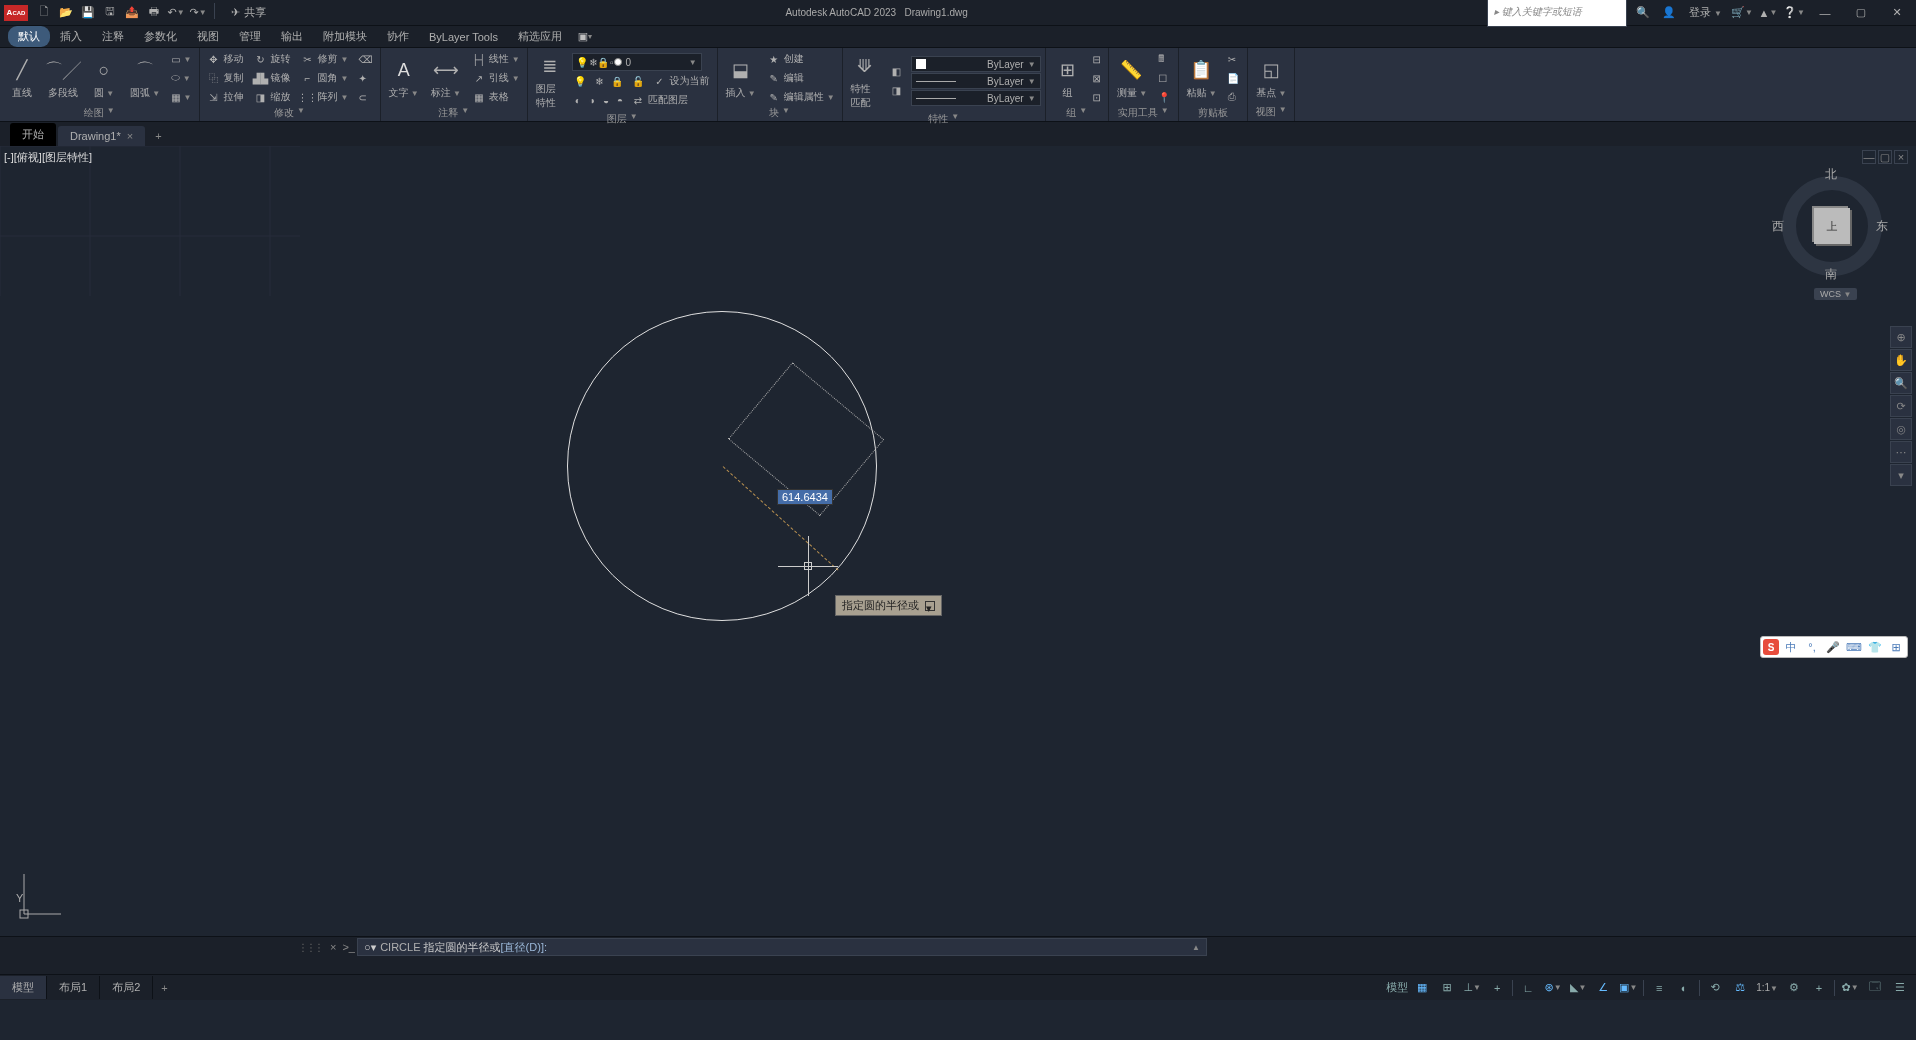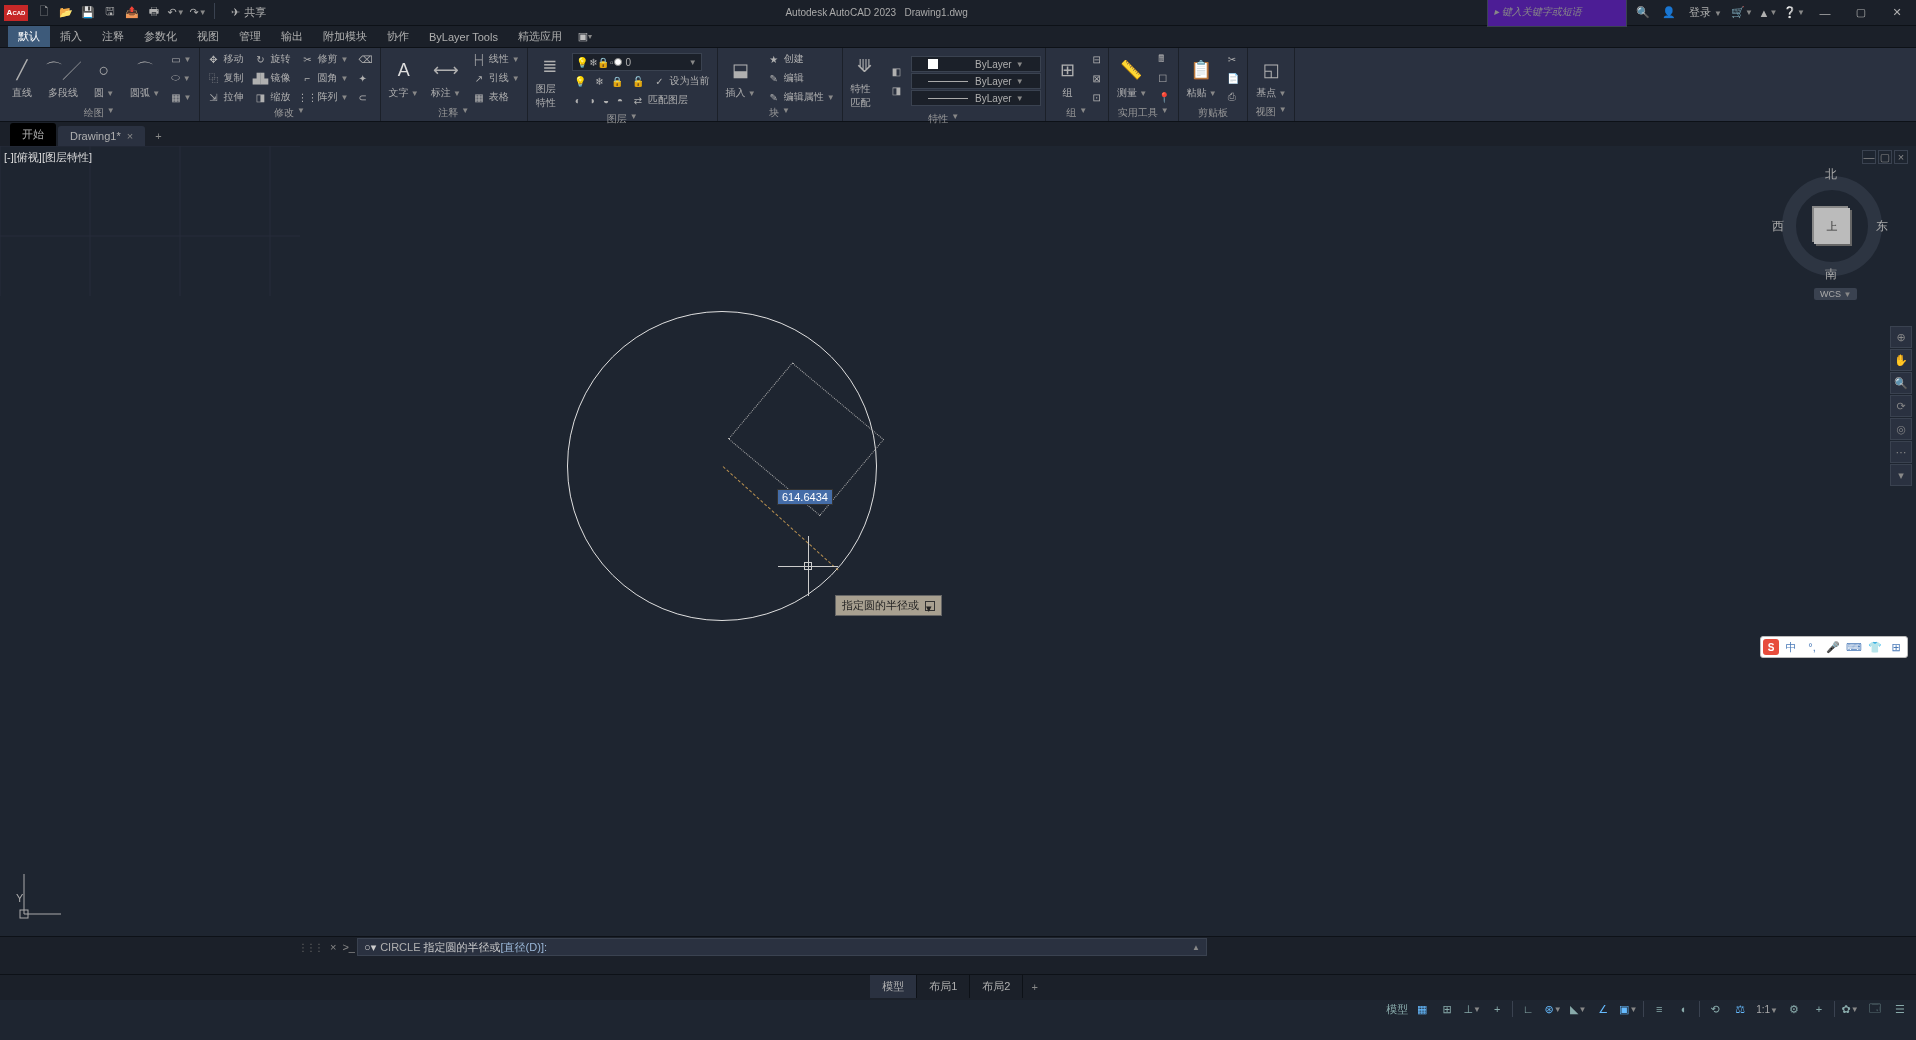--- a/index.html
+++ b/index.html
@@ -7,45 +7,45 @@
 
 
 .titlebar { height: 26px; background: #1b2029; display: flex; align-items: center; padding: 0 4px; border-bottom: 1px solid #0d1117; }
 .app-icon { width: 24px; height: 16px; background: #c62828; color: #fff; font-size: 8px; font-weight: bold; display: flex; align-items: center; justify-content: center; margin-right: 6px; }
 .qat { display: flex; gap: 2px; }
 .qat-btn { width: 20px; height: 20px; display: flex; align-items: center; justify-content: center; color: #b0b0b0; cursor: pointer; }
 .qat-sep { width: 1px; height: 16px; background: #3a4250; margin: 0 4px; }
 .share { margin-left: 10px; color: #b0b0b0; cursor: pointer; display: flex; align-items: center; gap: 4px; }
 .title-center { flex: 1; text-align: center; color: #aaa; font-size: 10px; }
 .title-right { display: flex; align-items: center; gap: 6px; }
-.search-box { width: 140px; height: 28px; background: #4c1d95; border: 1px solid #3a4250; color: #888; font-style: italic; padding: 4px 6px; font-size: 10px; line-height: 16px; }
+.search-box { width: 140px; height: 28px; background: #ffffff; border: 1px solid #3a4250; color: #888; font-style: italic; padding: 4px 6px; font-size: 10px; line-height: 16px; }
 .title-icon { width: 20px; height: 20px; display: flex; align-items: center; justify-content: center; color: #b0b0b0; cursor: pointer; }
 .login { color: #b0b0b0; cursor: pointer; padding: 0 4px; }
 .win-btn { width: 30px; height: 26px; display: flex; align-items: center; justify-content: center; color: #b0b0b0; cursor: pointer; }
 
 
 .menubar { height: 22px; background: #1b2029; display: flex; align-items: center; padding-left: 8px; border-bottom: 1px solid #0d1117; }
 .menu-tab { padding: 3px 10px; color: #b0b0b0; cursor: pointer; font-size: 11px; }
-.menu-tab.active { background: #3d5a7a; color: #fff; }
+.menu-tab.active { background: #3d5a7a; color: #fff; border-radius: 9px; }
 .menu-drop { width: 14px; height: 14px; margin-left: 6px; cursor: pointer; display:flex;align-items:center;justify-content:center; }
 
 
 .ribbon { height: 74px; background: #2a3140; display: flex; border-bottom: 1px solid #0d1117; }
 .ribbon-panel { border-right: 1px solid #1b2029; display: flex; flex-direction: column; padding: 2px 4px 0; }
 .ribbon-content { flex: 1; display: flex; align-items: center; gap: 4px; }
 .ribbon-title { height: 16px; text-align: center; color: #999; font-size: 10px; display: flex; justify-content: center; gap: 3px; }
 .rbtn-lg { display: flex; flex-direction: column; align-items: center; padding: 2px 4px; cursor: pointer; color: #b0b0b0; }
 .rbtn-lg-icon { width: 28px; height: 28px; display: flex; align-items: center; justify-content: center; font-size: 18px; }
 .rbtn-lg-lbl { font-size: 10px; margin-top: 2px; }
 .rbtn-sm { display: flex; align-items: center; gap: 3px; padding: 1px 3px; cursor: pointer; color: #b0b0b0; height: 18px; font-size: 10px; }
 .rbtn-sm .ico { width: 14px; height: 14px; display: flex; align-items: center; justify-content: center; }
 .rcol { display: flex; flex-direction: column; gap: 1px; }
 .layer-sel { width: 130px; height: 18px; background: #1b2029; border: 1px solid #3a4250; color: #b0b0b0; font-size: 10px; padding: 0 4px; display: flex; align-items: center; }
 .layer-sel .circ { width: 8px; height: 8px; border-radius: 50%; background: #fff; margin-right: 4px; border:1px solid #888; }
-.prop-sel { width: 130px; height: 16px; background: #1b2029; border: 1px solid #3a4250; color: #b0b0b0; font-size: 10px; padding: 0 16px; display: flex; align-items: center; justify-content: flex-end; }
+.prop-sel { width: 130px; height: 16px; background: #1b2029; border: 1px solid #3a4250; color: #b0b0b0; font-size: 10px; padding: 0 4px; display: flex; align-items: center; justify-content: flex-end; }
 .prop-sel .sw { width: 10px; height: 10px; background: #fff; margin-right: auto; }
 .prop-sel .ln { width:40px; height:1px; background:#aaa; margin-right:auto;}
 .prop-sel .vdrop{margin-left:4px;}
 
 
 .filetabs { height: 24px; background: #1b2029; display: flex; align-items: flex-end; padding-left: 10px; }
 .ftab { padding: 4px 12px; background: #2a3140; color: #b0b0b0; border-radius: 3px 3px 0 0; margin-right: 2px; cursor: pointer; font-size: 11px; display: flex; align-items: center; gap: 6px; }
 .ftab.start { background: #000000; }
 .ftab .close { color: #888; cursor: pointer; }
 .ftab-add { padding: 4px 8px; color: #888; cursor: pointer; }
@@ -90,21 +90,21 @@
 .cmd-row { height: 20px; display: flex; align-items: center; padding: 0 4px 0 298px; }
 .cmd-handle { color: #666; margin-right: 8px; font-size: 10px; letter-spacing: -2px;}
 .cmd-x { color: #888; margin-right: 6px; cursor: pointer; }
 .cmd-caret{color:#888; margin-right:2px;}
 .cmd-input { flex: 1; height: 18px; background: #2a3140; border: 1px solid #3a4250; color: #ccc; padding: 0 6px; font-size: 11px; display: flex; align-items: center; max-width: 850px;}
 .cmd-input .cmdname{color:#b0b0b0;}
 .cmd-input .opt{color:#9bb8d8;}
 .cmd-input .vdrop{margin-left:auto;color:#888;}
 
 
-.statusbar { height: 26px; background: #1b2029; display: flex; align-items: center; border-top: 1px solid #0d1117; flex-direction: column; }
+.statusbar { height: 26px; background: #1b2029; display: flex; align-items: center; border-top: 1px solid #0d1117; }
 .layout-tabs { display: flex; align-items: center; }
 .ltab { padding: 4px 12px; color: #b0b0b0; cursor: pointer; font-size: 11px; border-right: 1px solid #0d1117; }
 .ltab.active { background: #2a3140; }
 .ltab-add { padding: 4px 8px; color: #888; cursor: pointer; }
 .status-right { margin-left: auto; display: flex; align-items: center; gap: 1px; padding-right: 4px; }
 .sbtn { width: 24px; height: 22px; display: flex; align-items: center; justify-content: center; color: #8aa; cursor: pointer; font-size: 11px;}
 .sbtn.active{color:#6bf;}
 .s-sep{width:1px;height:16px;background:#3a4250;margin:0 2px;}
 .s-txt{color:#aaa;font-size:10px;padding:0 3px;}
 

